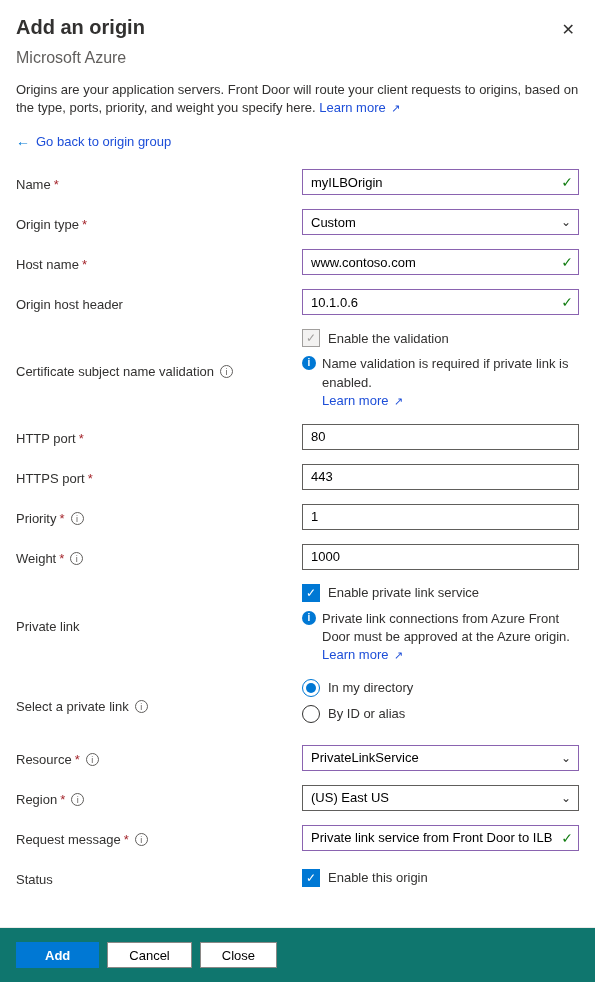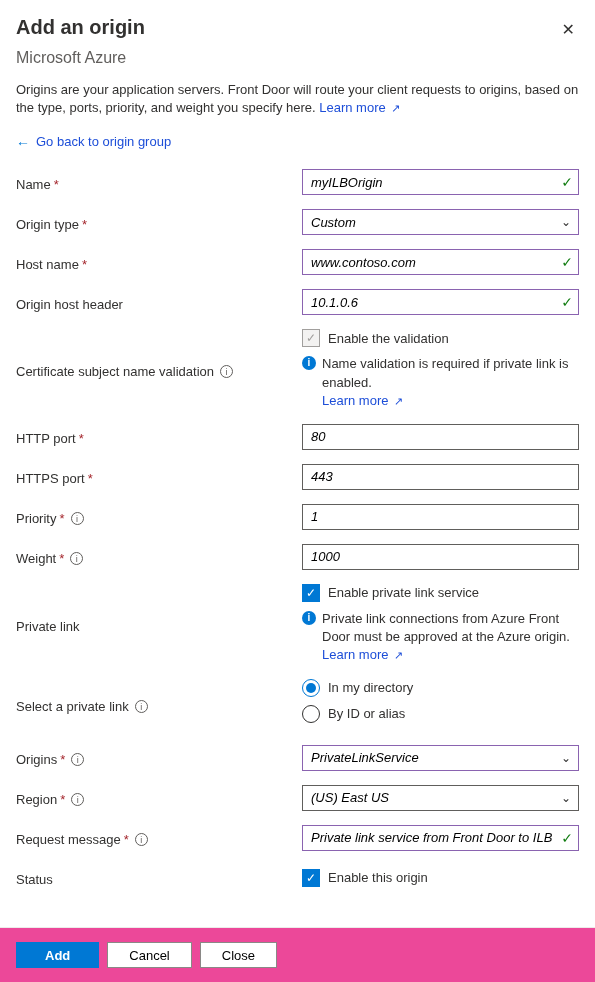--- a/index.html
+++ b/index.html
@@ -12,38 +12,38 @@
     .intro { font-size: 13px; color: #323130; margin-bottom: 16px; line-height: 1.4; }
     .link { color: #1d4ed8; text-decoration: none; cursor: pointer; }
     .back-row { display: flex; align-items: center; margin-bottom: 20px; }
     .back-arrow { color: #0078d4; margin-right: 6px; font-size: 14px; }
     .ext-icon { display: inline-block; font-size: 11px; margin-left: 2px; }
     .form-row { display: flex; align-items: center; margin-bottom: 14px; min-height: 26px; gap: 11px; }
     .label-col { width: 275px; padding-top: 4px; display: flex; align-items: center; font-size: 13px; }
     .req { color: #a4262c; margin-left: 3px; }
     .info-icon { display: inline-flex; align-items: center; justify-content: center; width: 13px; height: 13px; border: 1px solid #605e5c; border-radius: 50%; font-size: 9px; color: #605e5c; margin-left: 6px; font-style: normal; }
     .input-col { flex: 1; }
-    .text-input, .select-input { width: 100%; height: 26px; padding: 3px 26px 3px 8px; border: 1px solid #605e5c; font-size: 13px; background: #fff; font-style: italic; }
+    .text-input, .select-input { width: 100%; height: 26px; padding: 3px 26px 3px 8px; border: 1px solid #605e5c; font-size: 13px; background: #fff; }
     .validated { border: 1px solid #8a63b0; }
     .select-wrap { position: relative; }
     .input-wrap { position: relative; }
     .chevron { position: absolute; right: 8px; top: 50%; transform: translateY(-50%); pointer-events: none; color: #323130; font-size: 12px; }
     .check-icon { position: absolute; right: 6px; top: 50%; transform: translateY(-50%); color: #107c10; font-size: 14px; pointer-events: none; }
     .checkbox-row { display: flex; align-items: center; }
     .checkbox { width: 18px; height: 18px; border: 1px solid #605e5c; margin-right: 8px; display: inline-flex; align-items: center; justify-content: center; cursor: pointer; }
     .checkbox.checked { background: #0078d4; border-color: #0078d4; color: #fff; }
     .checkbox.disabled { background: #f3f2f1; border-color: #a19f9d; color: #a19f9d; }
     .checkbox .tick { font-size: 12px; }
     .info-msg { display: flex; align-items: flex-start; margin-top: 8px; font-size: 13px; line-height: 1.4; }
     .info-circle { width: 14px; height: 14px; border-radius: 50%; background: #0078d4; color: #fff; font-size: 10px; display: inline-flex; align-items: center; justify-content: center; margin-right: 6px; margin-top: 1px; flex-shrink: 0; font-weight: bold; }
     .radio-row { display: flex; align-items: center; margin-bottom: 8px; cursor: pointer; }
     .radio { width: 18px; height: 18px; border: 1px solid #323130; border-radius: 50%; margin-right: 8px; display: inline-flex; align-items: center; justify-content: center; }
     .radio.selected { border-color: #0078d4; }
     .radio.selected::after { content: ''; width: 10px; height: 10px; border-radius: 50%; background: #0078d4; }
-    .footer { position: absolute; bottom: 0; left: 0; right: 0; border-top: 1px solid #edebe9; padding: 14px 16px; display: flex; gap: 8px; background: #ec4899; }
+    .footer { position: absolute; bottom: 0; left: 0; right: 0; border-top: 1px solid #edebe9; padding: 14px 16px; display: flex; gap: 8px; background: #0f766e; }
     .btn { height: 26px; padding: 0 21px; font-size: 13px; border: 1px solid #8a8886; background: #fff; cursor: pointer; }
     .btn.primary { background: #0078d4; border-color: #0078d4; color: #fff; font-weight: 600; padding: 0 28px; }
   </style>
 </head>
 <body>
 
 <div class="header">
   <div>
     <div class="title">Add an origin</div>
     <div class="subtitle">Microsoft Azure</div>
@@ -187,21 +187,21 @@
         </div>
       <div class="radio-row">
           <span class="radio"></span>
           <span>By ID or alias</span>
         </div>
     </div>
   </div>
 
   <div class="form-row">
     <div class="label-col">
-        <span>Origins</span>
+        <span>Resource</span>
         <span class="req">*</span>
         <span class="info-icon">i</span>
       </div>
     <div class="input-col select-wrap">
       <input class="text-input validated" readonly="" value="PrivateLinkService" style="">
       <span class="chevron">⌄</span>
     </div>
   </div>
 
   <div class="form-row">

